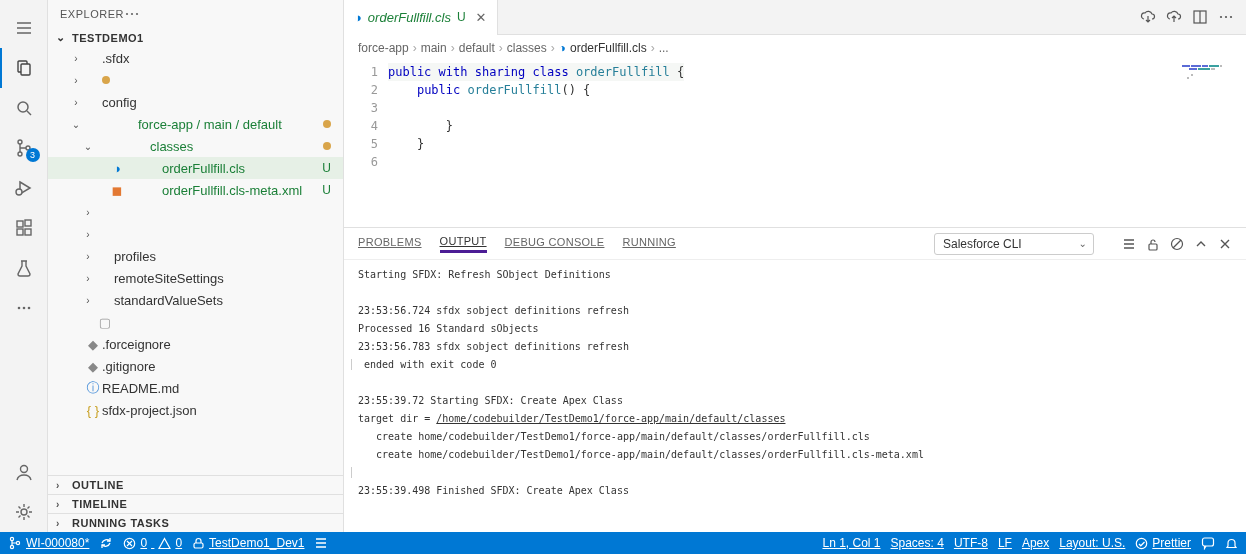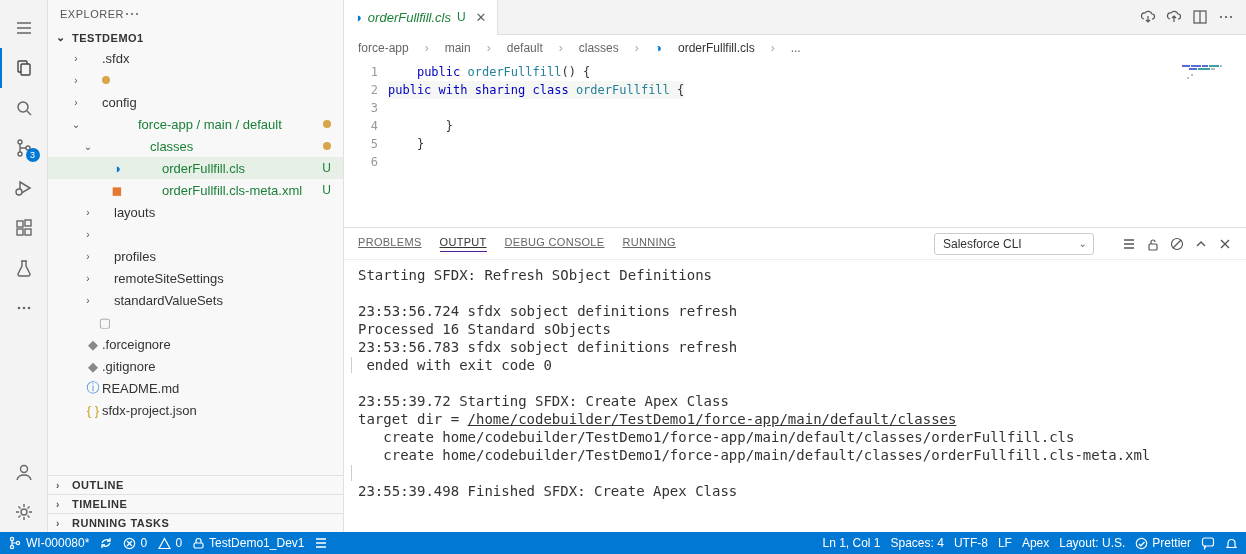--- a/index.html
+++ b/index.html
@@ -32,21 +32,21 @@
 .editor-area { flex: 1; display: flex; flex-direction: column; min-width: 0; }
 .tabs { display: flex; align-items: center; height: 35px; background: #f3f3f3; border-bottom: 1px solid #e0e0e0; }
 .tab { display: flex; align-items: center; height: 35px; padding: 0 10px; background: #fff; border-right: 1px solid #e0e0e0; font-style: italic; gap: 6px; }
 .tab .file-icon { color: #0078d4; }
 .tab .tab-name { color: #1a7f37; }
 .tab .tab-badge { color: #1a7f37; font-style: normal; font-size: 12px; }
 .tab .close { color: #666; font-style: normal; margin-left: 4px; }
 .tabs-spacer { flex: 1; }
 .tabs-actions { display: flex; gap: 10px; padding: 0 12px; color: #555; }
 
-.breadcrumbs { display: flex; align-items: center; gap: 16px; height: 26px; padding: 0 14px; font-size: 12px; color: #666; }
+.breadcrumbs { display: flex; align-items: center; gap: 4px; height: 26px; padding: 0 14px; font-size: 12px; color: #666; }
 .breadcrumbs .crumb.file { color: #333; }
 .breadcrumbs .sep { color: #aaa; }
 .crumb-icon { color: #0078d4; }
 
 .code-editor { flex: 1; display: flex; font-family: Menlo, Monaco, Consolas, monospace; font-size: 12px; position: relative; padding-top: 2px; }
 .gutter { width: 44px; text-align: right; color: #999; padding-right: 10px; }
 .gutter .ln { height: 18px; line-height: 18px; }
 .code-lines .cl { height: 18px; line-height: 18px; white-space: pre; }
 .code-lines .cl.current { background: #f5f7f5; }
 .kw { color: #0000c0; }
@@ -54,32 +54,32 @@
 .minimap { position: absolute; top: 4px; right: 14px; width: 50px; height: 14px; }
 .minimap .mm-line { height: 2px; margin-bottom: 1px; display: flex; gap: 1px; }
 .minimap .mm-seg { height: 2px; }
 .mm-blue { background: #5b6bd6; }
 .mm-teal { background: #3aa0a0; }
 .mm-gray { background: #bbb; }
 
 .panel { border-top: 1px solid #e0e0e0; display: flex; flex-direction: column; height: 305px; }
 .panel-tabs { display: flex; align-items: center; height: 32px; padding: 0 14px; border-bottom: 1px solid #eee; gap: 18px; font-size: 11px; color: #666; }
 .panel-tab { letter-spacing: 0.3px; cursor: pointer; padding-bottom: 3px; text-decoration: underline; }
-.panel-tab.active { color: #333; border-bottom: 1px solid #4c1d95; }
+.panel-tab.active { color: #333; border-bottom: 3px solid #4c1d95; }
 .panel-spacer { flex: 1; }
 .panel-select { border: 1px solid #ccc; border-radius: 3px; height: 22px; padding: 0 22px 0 8px; font-size: 12px; color: #333; position: relative; display: flex; align-items: center; width: 160px; }
 .panel-select .sel-chev { position: absolute; right: 6px; color: #666; font-size: 10px; }
 .panel-icons { display: flex; gap: 10px; color: #555; margin-left: 10px; }
 
-.output { flex: 1; overflow: auto; padding: 6px 14px; font-family: Menlo, Monaco, Consolas, monospace; font-size: 14px; line-height: 18px; color: #333; white-space: pre; }
+.output { flex: 1; overflow: auto; padding: 6px 14px; font-family: Menlo, Monaco, Consolas, monospace; font-size: 10px; line-height: 18px; color: #333; white-space: pre; }
 .output .underline { text-decoration: underline; }
 .output-rule { border-left: 1px solid #ccc; padding-left: 6px; margin-left: -7px; }
 
 .statusbar { height: 22px; background: #0078d4; color: #fff; display: flex; align-items: center; font-size: 12px; padding: 0 8px; gap: 10px; }
-.statusbar .sb-item { display: flex; align-items: center; gap: 4px; }
+.statusbar .sb-item { display: flex; align-items: center; gap: 4px; text-decoration: underline; }
 .statusbar .sb-spacer { flex: 1; }
 
 svg { display: block; }
 </style>
 </head>
 <body>
 
 <div class="main">
 
   <div class="activity-bar">
@@ -213,21 +213,20 @@
           <span class="icon">
             <span style="color:#e37933">◼</span>
           </span>
           <span class="label">orderFullfill.cls-meta.xml</span>
           <span class="u-badge">U</span>
         </div>
         <div class="tree-item">
           <span class="indent" style="width:32px"></span>
           <span class="chevron">›</span>
           <span class="icon"></span>
-          <span class="label">layouts</span>
         </div>
         <div class="tree-item">
           <span class="indent" style="width:32px"></span>
           <span class="chevron">›</span>
           <span class="icon"></span>
         </div>
         <div class="tree-item">
           <span class="indent" style="width:32px"></span>
           <span class="chevron">›</span>
           <span class="icon"></span>
@@ -355,22 +354,22 @@
     <div class="code-editor">
       <div class="gutter">
         <div class="ln">1</div>
         <div class="ln">2</div>
         <div class="ln">3</div>
         <div class="ln">4</div>
         <div class="ln">5</div>
         <div class="ln">6</div>
       </div>
       <div class="code-lines">
+        <div class="cl current"><span class="kw">public</span> <span class="kw">with sharing</span> <span class="kw">class</span> <span class="cls-name">orderFullfill</span><span> {</span></div>
         <div class="cl">    <span class="kw">public</span> <span class="cls-name">orderFullfill</span><span>() {</span></div>
-        <div class="cl current"><span class="kw">public</span> <span class="kw">with sharing</span> <span class="kw">class</span> <span class="cls-name">orderFullfill</span><span> {</span></div>
         <div class="cl"></div>
         <div class="cl">        }</div>
         <div class="cl">    }</div>
         <div class="cl"></div>
       </div>
       <div class="minimap">
         <div class="mm-line">
             <span class="mm-seg mm-blue" style="width:8px"></span>
             <span class="mm-seg mm-blue" style="width:10px"></span>
             <span class="mm-seg mm-blue" style="width:6px"></span>

